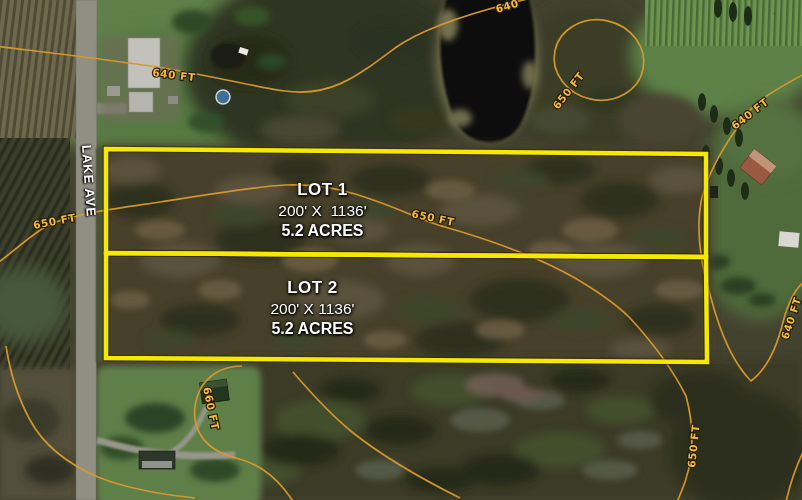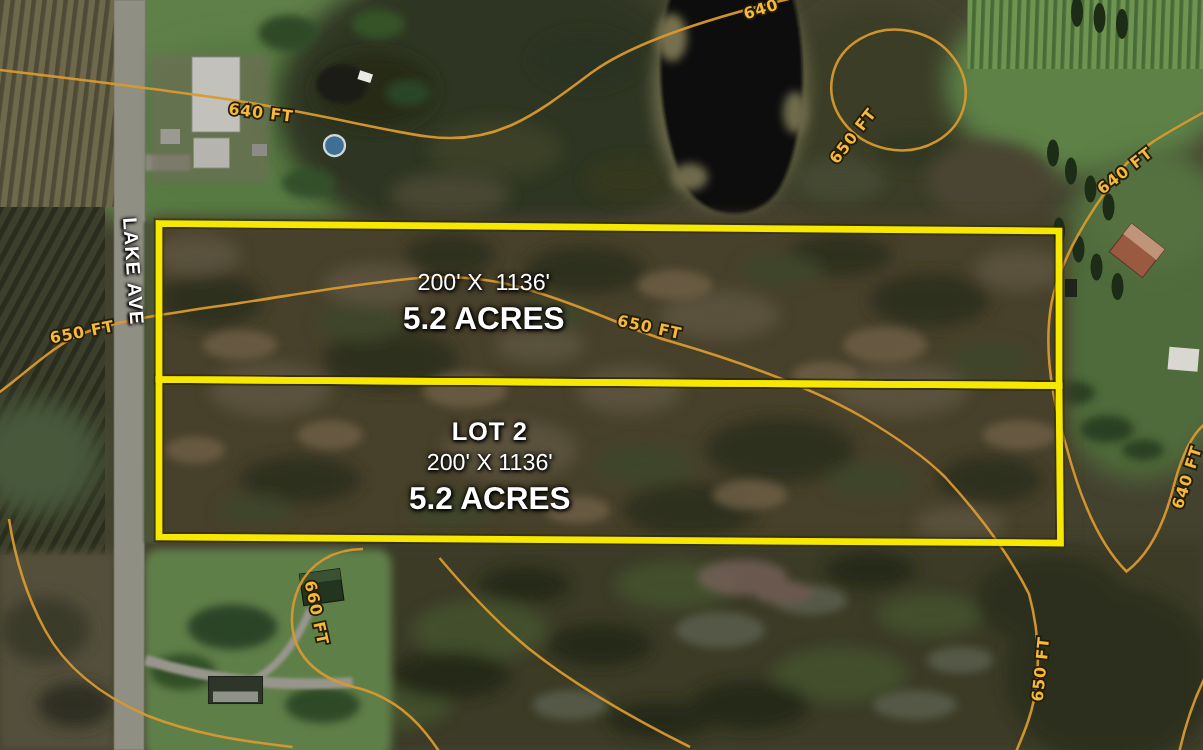--- a/index.html
+++ b/index.html
@@ -8,21 +8,21 @@
     font-family:"Liberation Sans",sans-serif;background:#43422f;
   }
   .map-viewport svg{position:absolute;left:0;top:0;}
   .lot-label{
     position:absolute;text-align:center;color:#fff;z-index:6;
     text-shadow:0 0 4px #000,0 1px 2px #000,1px 1px 3px rgba(0,0,0,.95);
     line-height:1.3;pointer-events:none;
   }
   .lot-label .lot-name{display:block;font-size:17px;font-weight:bold;white-space:pre;letter-spacing:.5px;}
   .lot-label .lot-dims{display:block;font-size:15.5px;font-weight:normal;white-space:pre;}
-  .lot-label .lot-area{display:block;font-size:21px;font-weight:bold;white-space:pre;}
+  .lot-label .lot-area{display:block;font-size:16px;font-weight:bold;white-space:pre;}
   .road-label{
     position:absolute;left:89px;top:181px;z-index:6;color:#fff;
     font-size:13px;font-weight:bold;letter-spacing:1px;white-space:pre;
     transform:translate(-50%,-50%) rotate(86deg);
     text-shadow:0 0 3px #000,0 1px 2px #000,1px 1px 2px #000;pointer-events:none;
   }
   .ctext{
     font-family:"DejaVu Sans",sans-serif;font-size:10.5px;font-weight:bold;
     fill:#f5b93e;stroke:#241e08;stroke-width:2.4px;paint-order:stroke;
     letter-spacing:.6px;
@@ -258,23 +258,24 @@
       <polygon points="106,149 706,154 706,257 106,253" fill="none" stroke="#2b2403" stroke-width="7" opacity="0.5"></polygon>
       <polygon points="106,253 706,257 707,362 106,358" fill="none" stroke="#2b2403" stroke-width="7" opacity="0.5"></polygon>
       <polygon points="106,149 706,154 706,257 106,253" fill="none" stroke="#f6e800" stroke-width="4.5"></polygon>
       <polygon points="106,253 706,257 707,362 106,358" fill="none" stroke="#f6e800" stroke-width="4.5"></polygon>
     </g>
   </svg>
 
   <div class="road-label">LAKE AVE</div>
 
   <div class="lot-label" style="left:250px;top:179px;width:145px;">
+    <span class="lot-name">LOT 1</span>
     <span class="lot-dims">200' X  1136'</span>
     <span class="lot-area">5.2 ACRES</span>
   </div>
 
-  <div class="lot-label" style="left:254px;top:277px;width:145px;">
+  <div class="lot-label" style="left:240px;top:277px;width:145px;">
     <span class="lot-name">LOT 2</span>
     <span class="lot-dims">200' X 1136'</span>
     <span class="lot-area">5.2 ACRES</span>
   </div>
 
 </div>
 
 </body></html>

